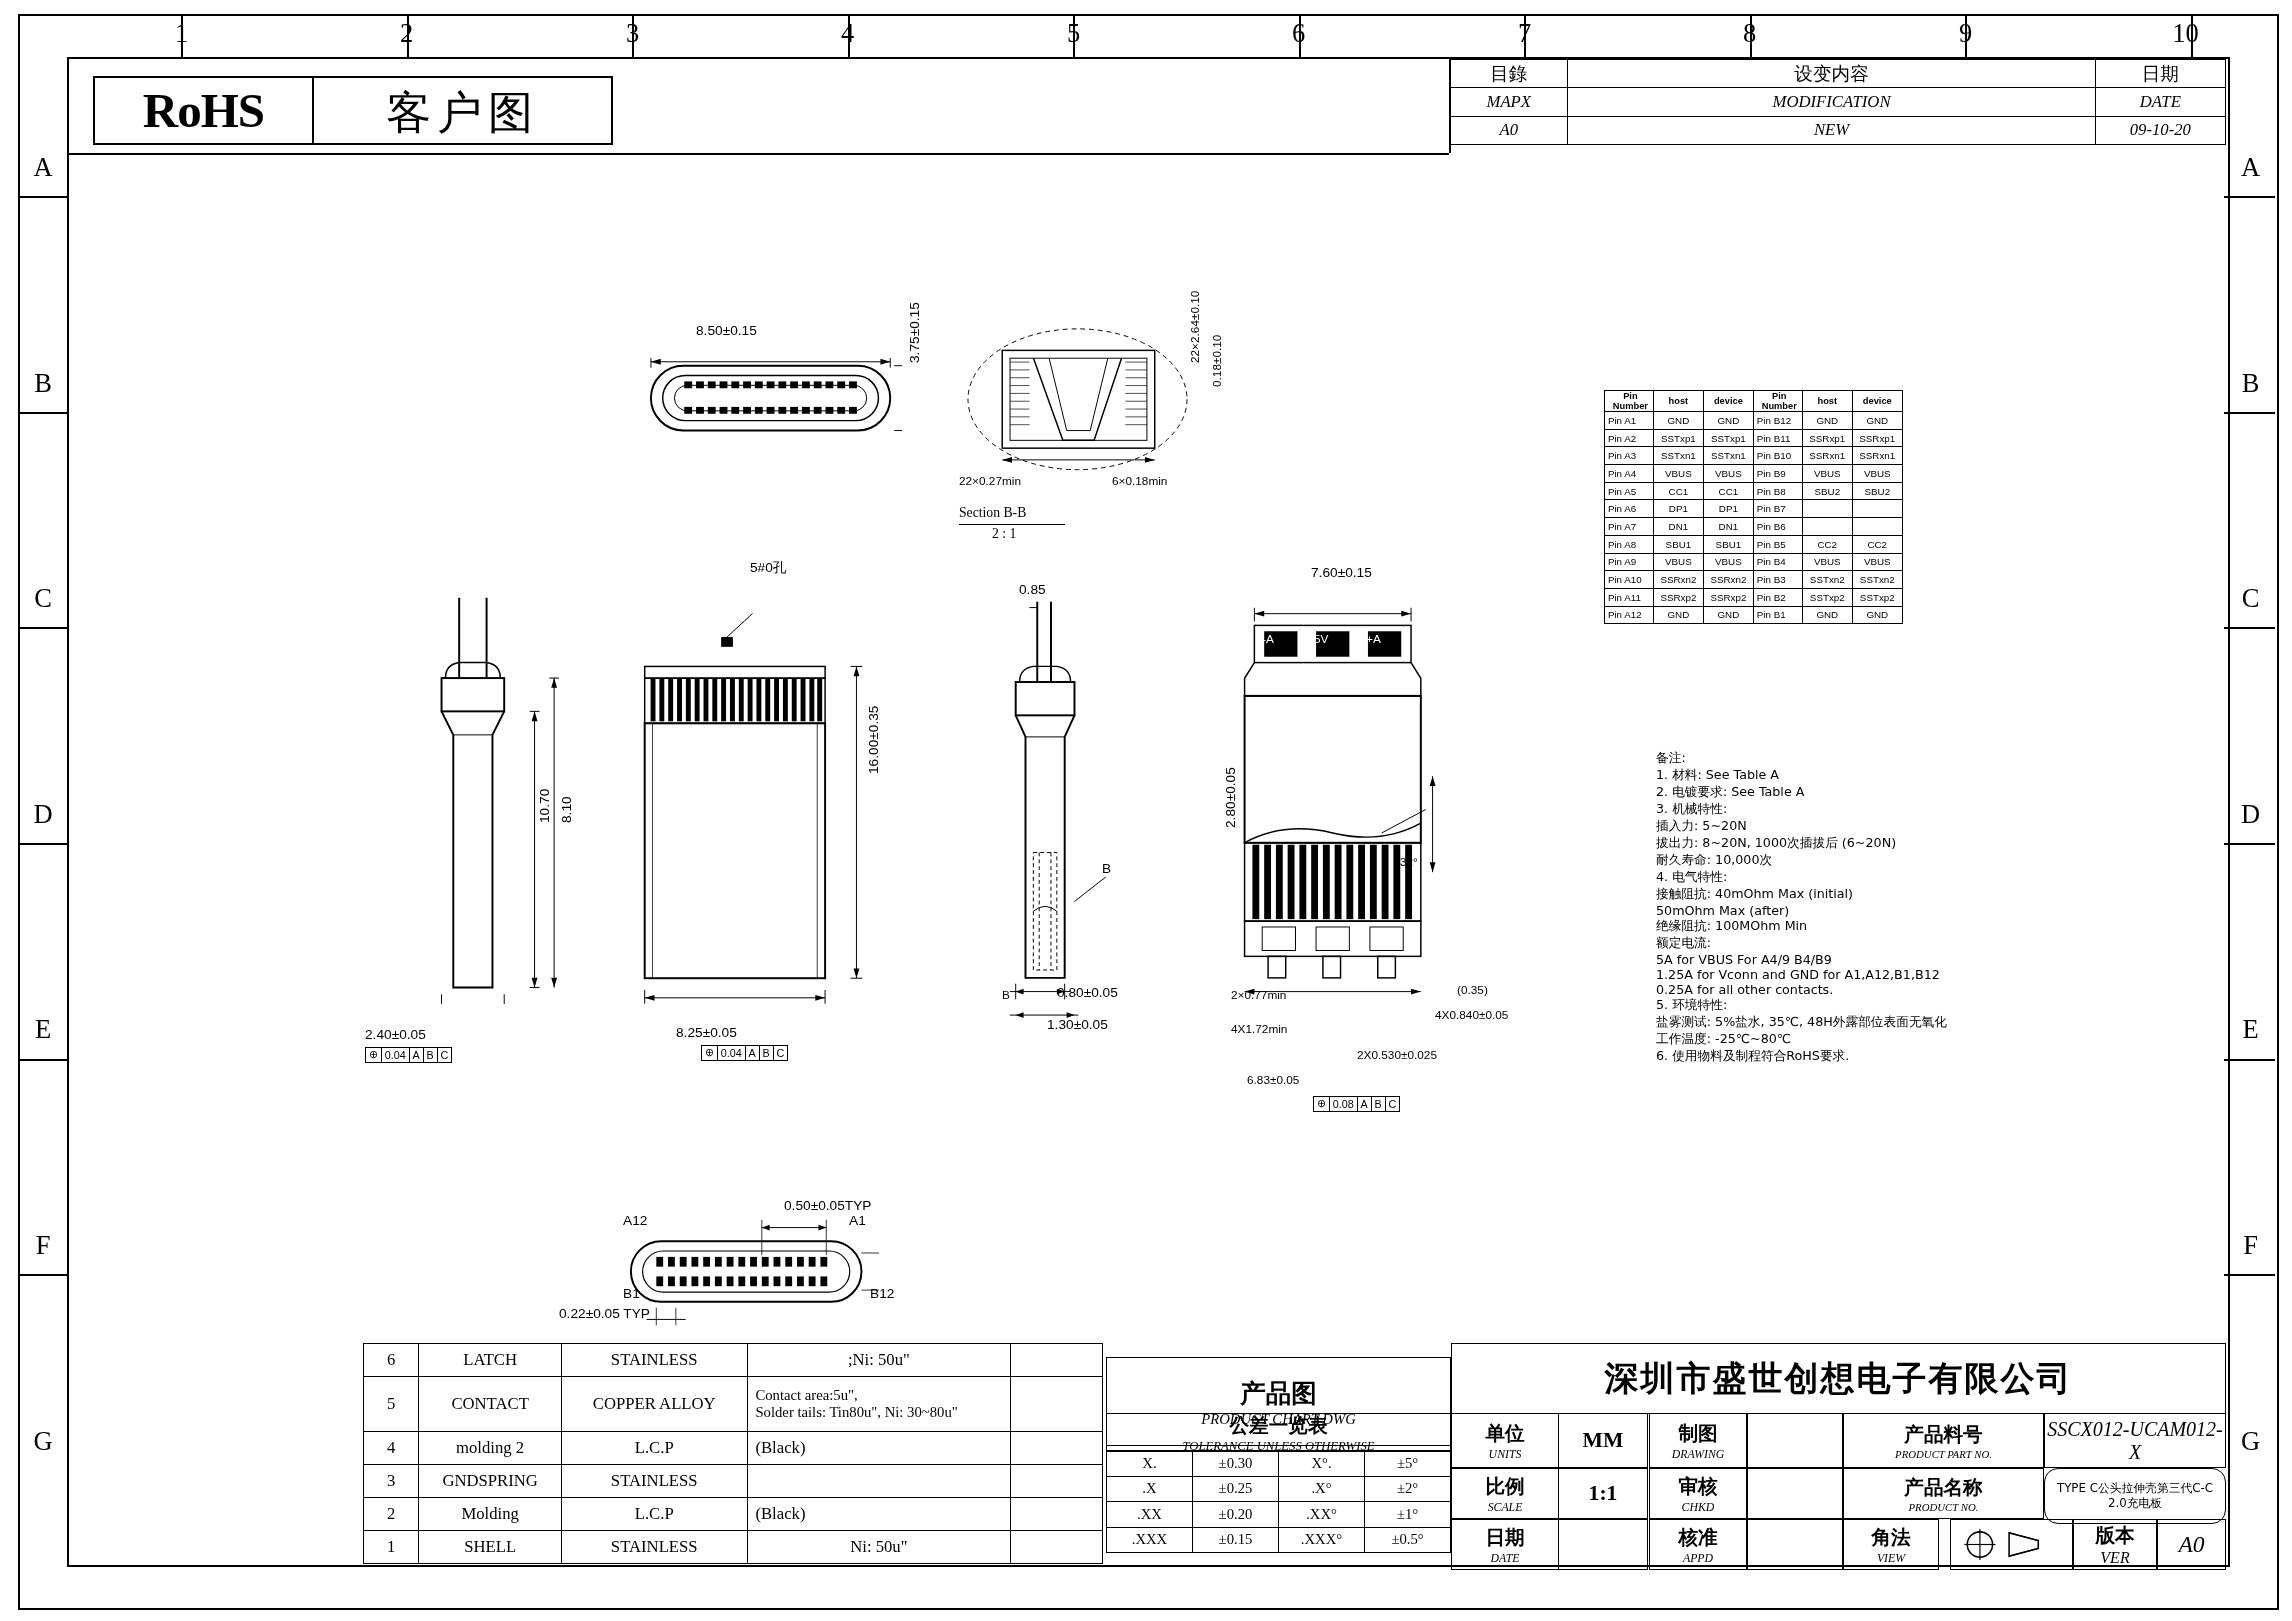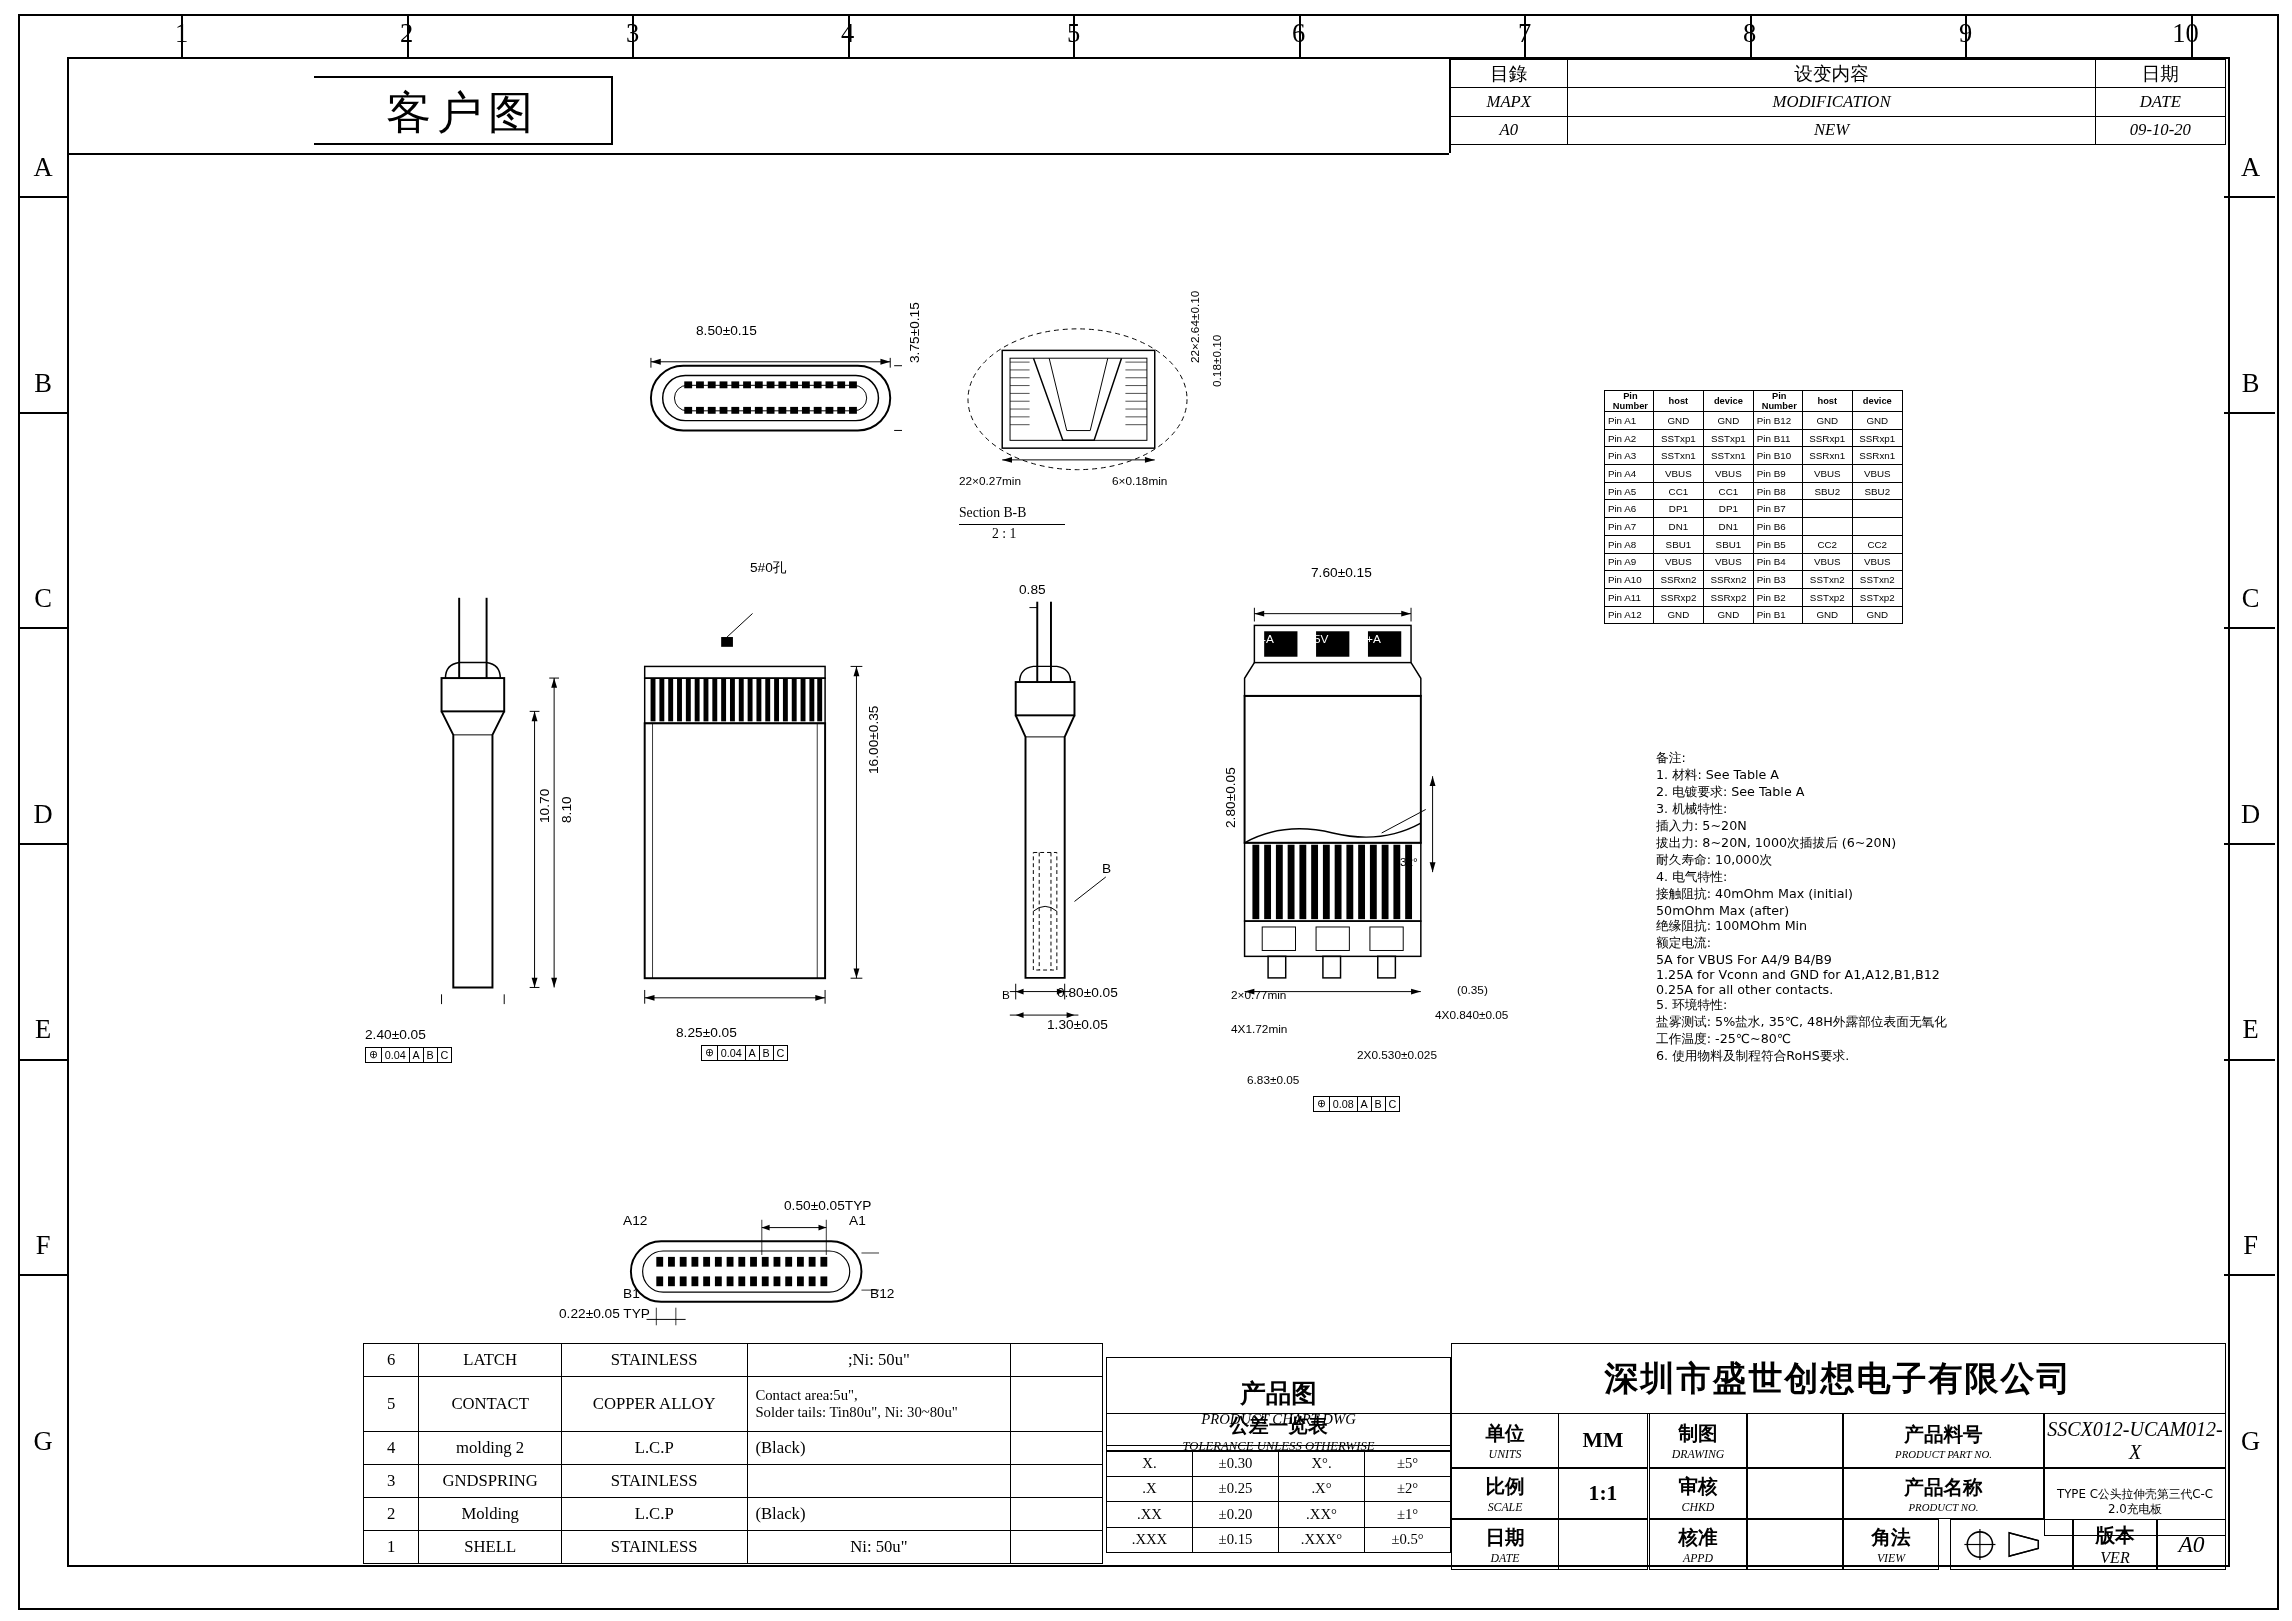--- a/index.html
+++ b/index.html
@@ -114,20 +114,21 @@
   <div class="tick" style="left:17.6px;top:843px;width:51px;height:2px;"></div>
   <div class="tick" style="left:17.6px;top:1059px;width:51px;height:2px;"></div>
   <div class="tick" style="left:17.6px;top:1274px;width:51px;height:2px;"></div>
   <div class="tick" style="left:2224px;top:196px;width:51px;height:2px;"></div>
   <div class="tick" style="left:2224px;top:412px;width:51px;height:2px;"></div>
   <div class="tick" style="left:2224px;top:627px;width:51px;height:2px;"></div>
   <div class="tick" style="left:2224px;top:843px;width:51px;height:2px;"></div>
   <div class="tick" style="left:2224px;top:1059px;width:51px;height:2px;"></div>
   <div class="tick" style="left:2224px;top:1274px;width:51px;height:2px;"></div>
 
+  <div class="rohs">RoHS</div>
   <div class="khtu">客户图</div>
 
   <table class="grid" id="modtable">
     <tbody>
         <tr>
       <td style="width:118px;">
             <div class="mt1">目錄</div>
           </td>
       <td style="width:529px;">
             <div class="mt1">设变内容</div>
@@ -762,21 +763,21 @@
     <div class="cn" style="font-size:19.6px;font-weight:bold;">审核</div>
     <div class="ser" style="font-size:11.8px;font-style:italic;">CHKD</div>
   </div>
   <div class="tb" style="left:1747px;top:1468px;width:96px;height:51px;">
     <div class="ser" style="font-size:17.6px;"></div>
   </div>
   <div class="tb" style="left:1843px;top:1468px;width:201px;height:51px;flex-direction:column;">
     <div class="cn" style="font-size:19.6px;font-weight:bold;">产品名称</div>
     <div class="ser" style="font-size:10.8px;font-style:italic;">PRODUCT  NO.</div>
   </div>
-  <div class="tb" style="left:2044px;top:1468px;width:182px;height:68px;">
+  <div class="tb" style="left:2044px;top:1468px;width:182px;height:56px;border-radius:14px;">
     <div class="cn" style="font-size:11.8px;line-height:14.7px;padding:0 2.9px;">TYPE C公头拉伸壳第三代C-C 2.0充电板</div>
   </div>
 
   <div class="tb" style="left:1451px;top:1519px;width:108px;height:51px;flex-direction:column;">
     <div class="cn" style="font-size:19.6px;font-weight:bold;">日期</div>
     <div class="ser" style="font-size:11.8px;font-style:italic;">DATE</div>
   </div>
   <div class="tb" style="left:1558px;top:1519px;width:90px;height:51px;">
     <div class="ser" style="font-size:17.6px;"></div>
   </div>

